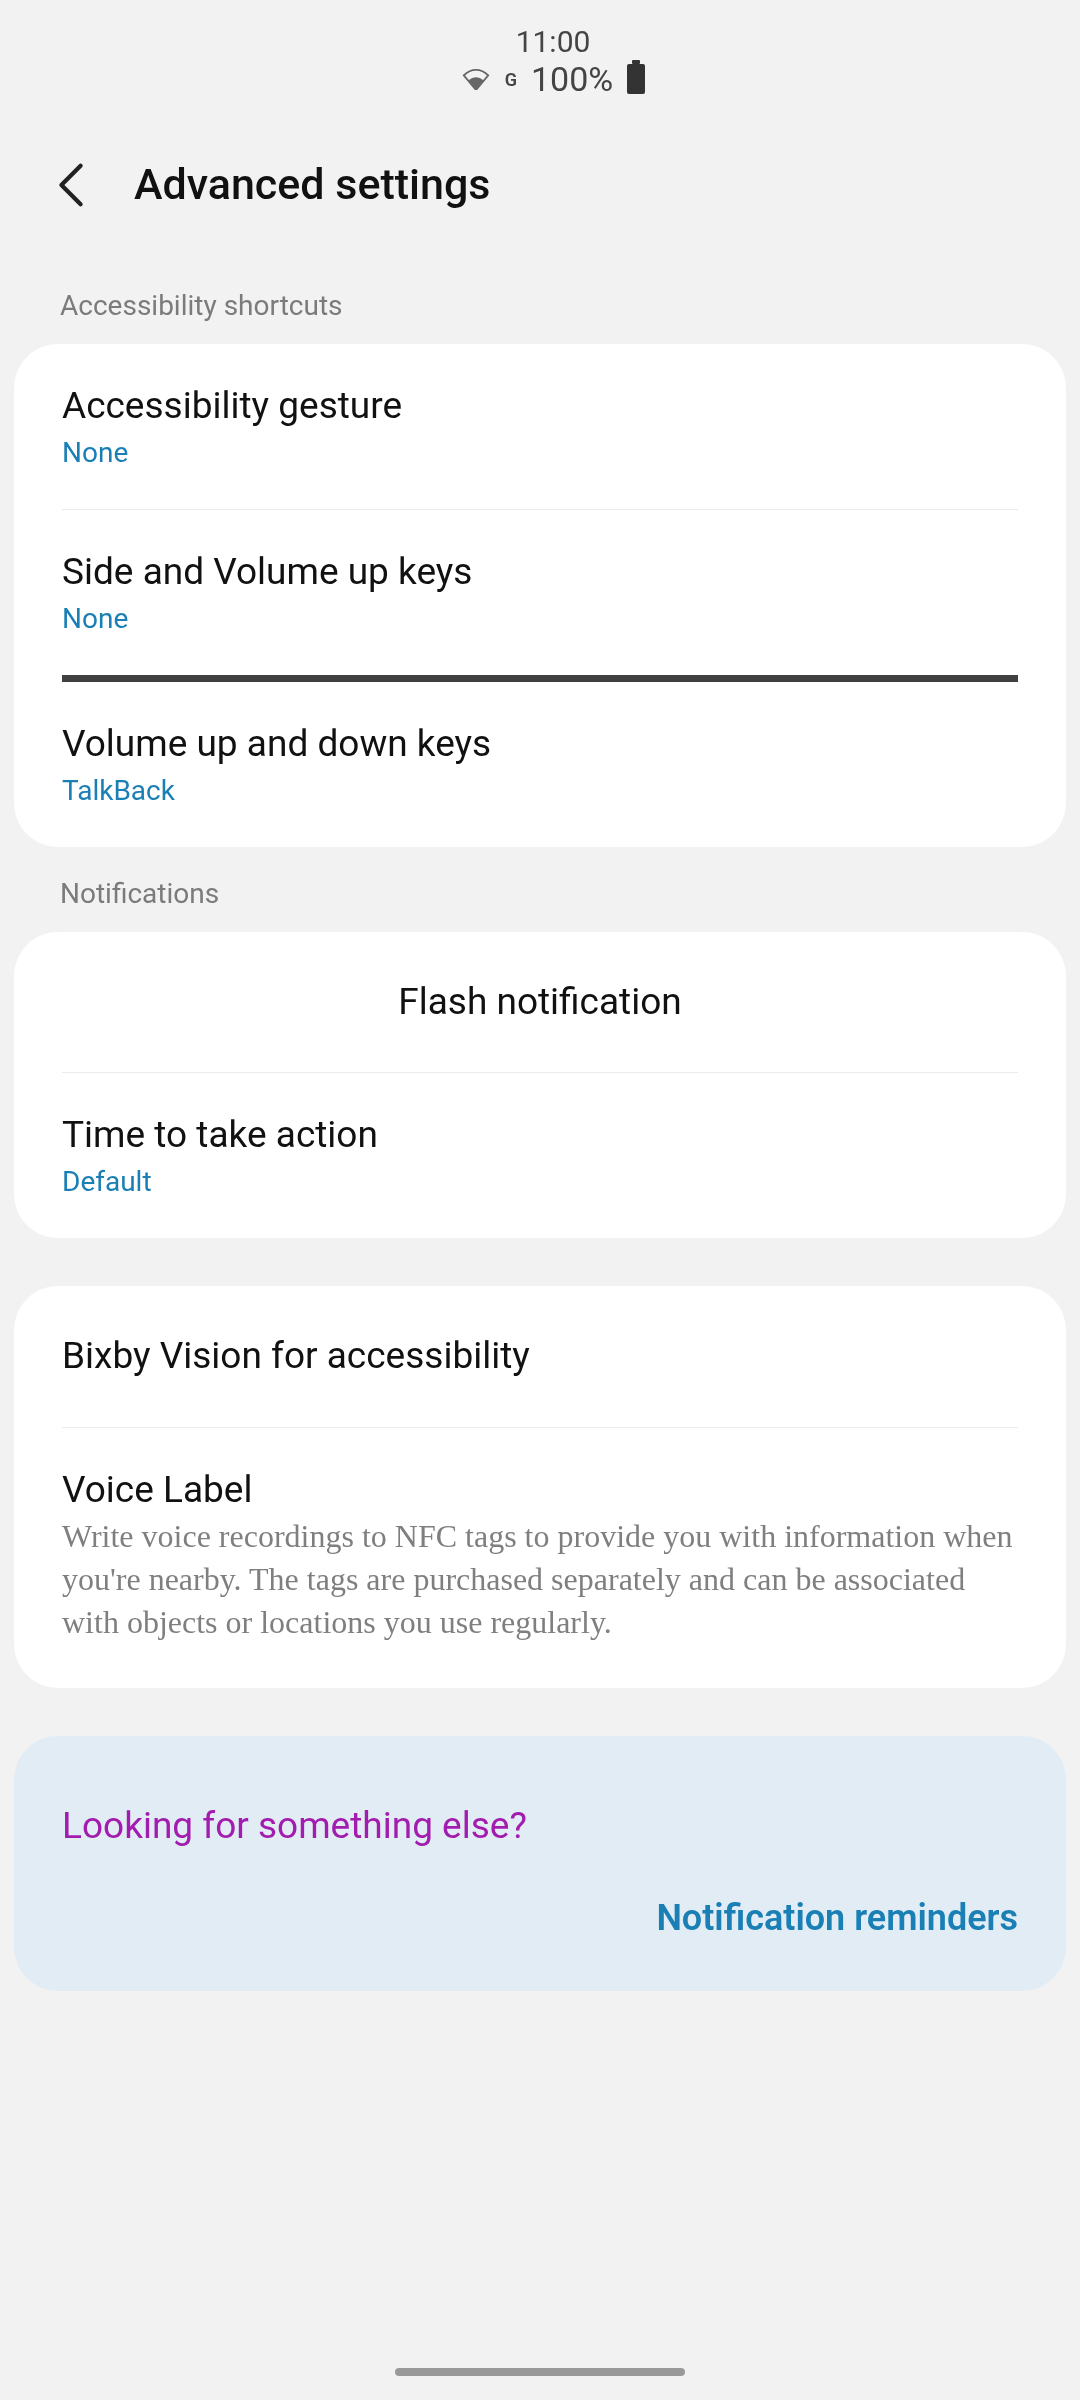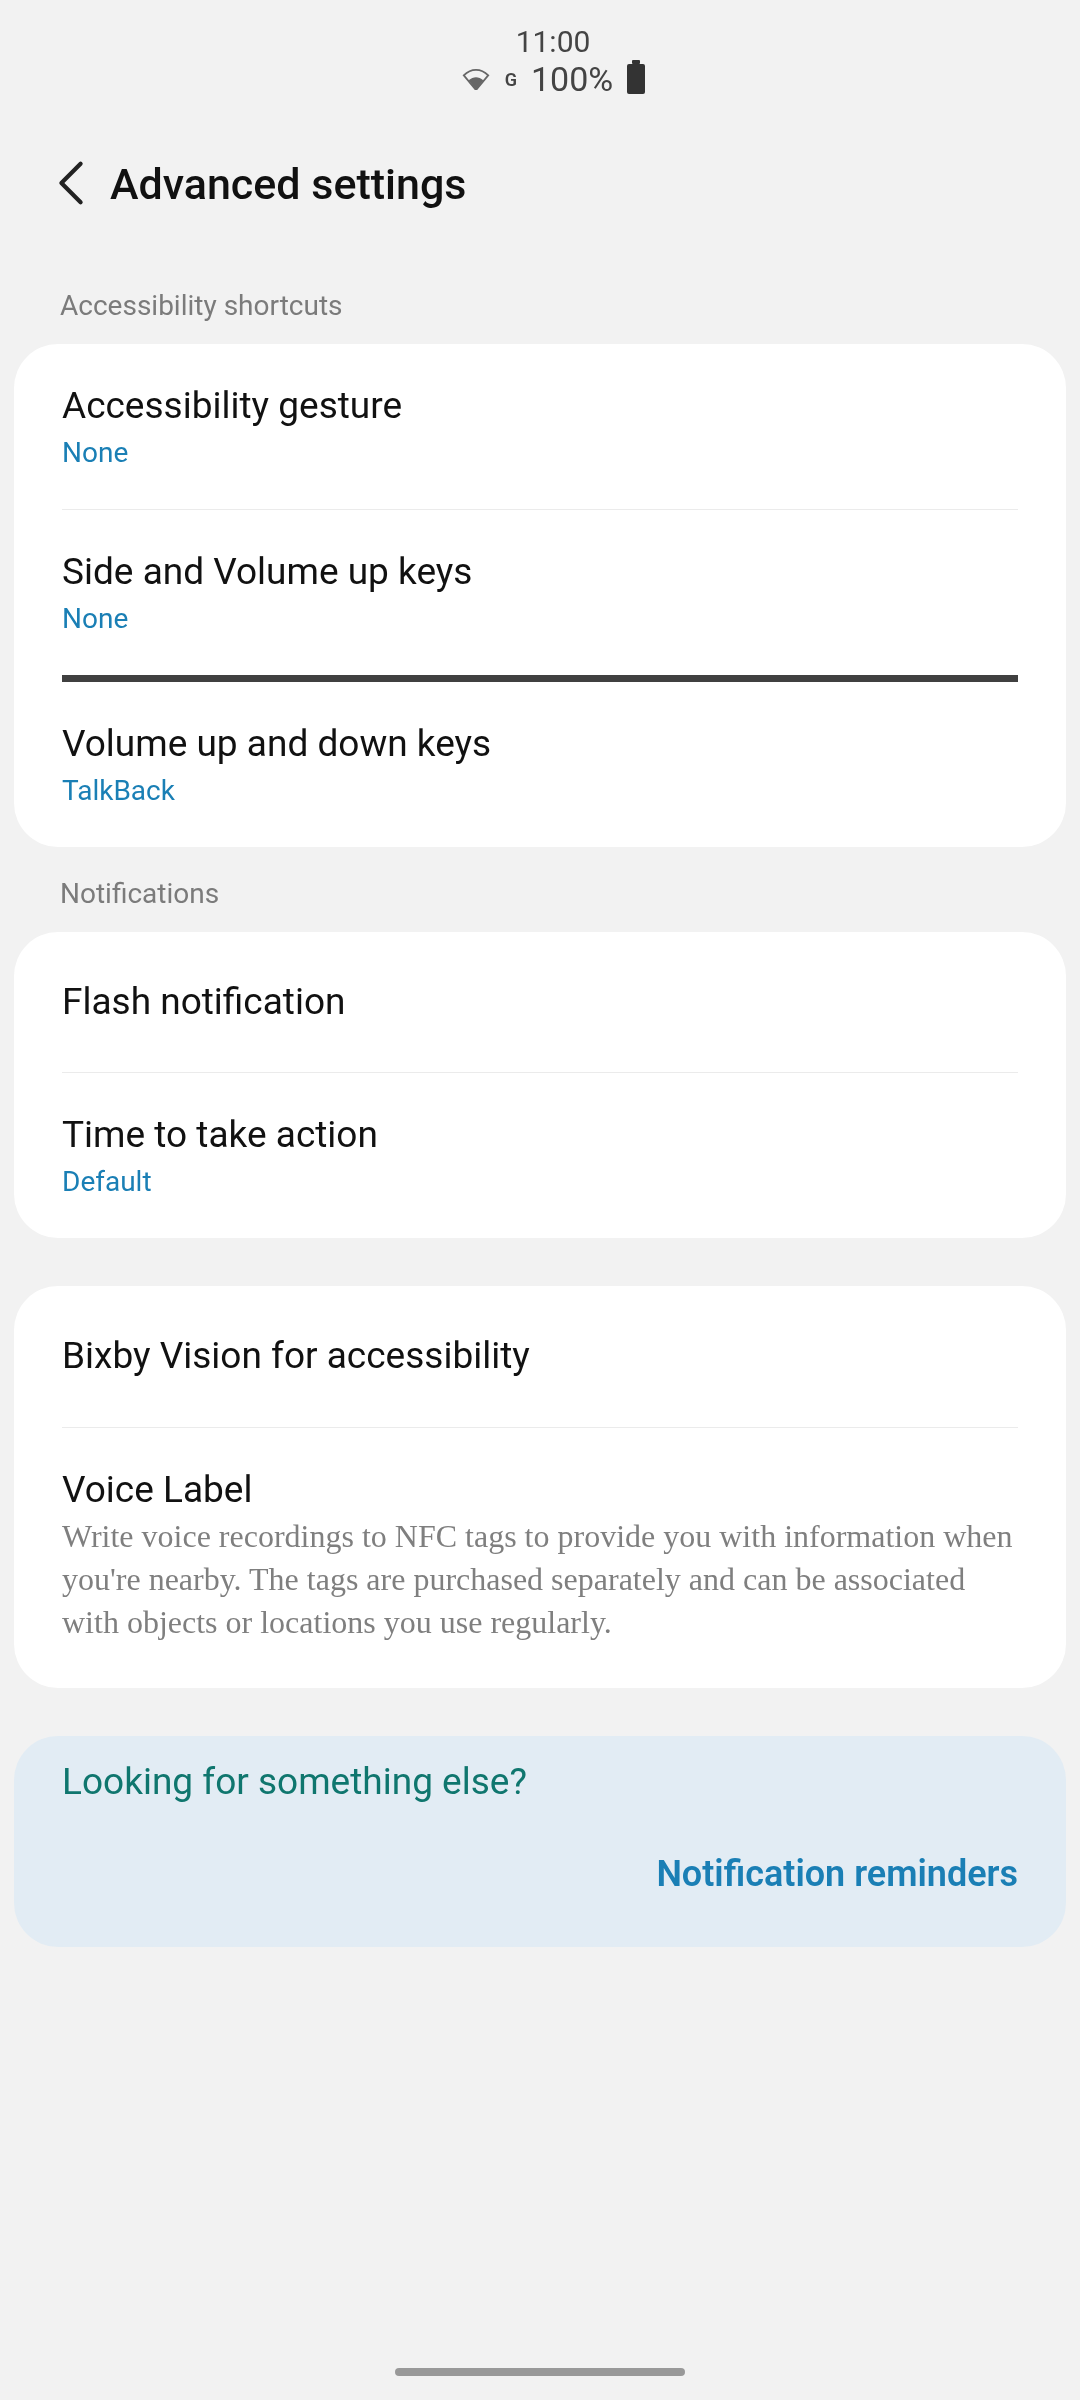--- a/index.html
+++ b/index.html
@@ -23,23 +23,23 @@
     .status-left { font-weight: 400; }
     .status-right { display: flex; align-items: center; gap: 14px; }
     .wifi-icon { width: 30px; height: 22px; }
     .g-label { font-size: 18px; font-weight: 600; }
     .battery-text { font-size: 34px; }
     .battery-icon { width: 18px; height: 30px; background: #333; border-radius: 2px; position: relative; }
     .battery-icon::before { content:''; position:absolute; top:-4px; left:5px; width:8px; height:4px; background:#333; border-radius:1px;}
     
     .app-bar {
       display: flex;
-      align-items: flex-start;
+      align-items: flex-end;
       padding: 40px 50px 50px 56px;
-      gap: 24px;
+      gap: 48px;
     }
     .back-icon { width: 30px; height: 48px; }
     .app-title {
       font-size: 43px;
       font-weight: 500;
       color: #111;
     }
     
     .section-header {
       padding: 30px 60px 22px;
@@ -77,22 +77,22 @@
     .item-description {
       font-size: 32px;
       color: #7f7f7f;
       margin-top: 1px;
       line-height: 1.35;
       font-family: Liberation Serif, serif;
     }
     
     .blue-title {
       font-size: 37px;
-      color: #0f766e;
-      padding: 24px 48px 20px;
+      color: #a21caf;
+      padding: 68px 48px 20px;
     }
     .blue-link {
       font-size: 36px;
       color: #1a7fb5;
       font-weight: 600;
       padding: 30px 48px 52px;
       text-align: right;
     }
     
     .nav-pill {
@@ -140,21 +140,21 @@
     <div class="item-subtitle">None</div>
   </div>
   <div class="list-item">
     <div class="item-title">Volume up and down keys</div>
     <div class="item-subtitle">TalkBack</div>
   </div>
 </div>
 
 <div class="section-header">Notifications</div>
 <div class="card">
-  <div class="list-item" style="padding:46px 0;border-bottom:1px solid #ebebeb;margin:0 48px;">
+  <div class="list-item" style="padding:46px 0;border-bottom:1px solid #ebebeb;margin:0 48px;text-align:center;">
     <div class="item-title">Flash notification</div>
   </div>
   <div class="list-item">
     <div class="item-title">Time to take action</div>
     <div class="item-subtitle">Default</div>
   </div>
 </div>
 
 <div class="card" style="margin-top:48px;">
   <div class="list-item" style="padding:46px 0;border-bottom:1px solid #ebebeb;margin:0 48px;">

